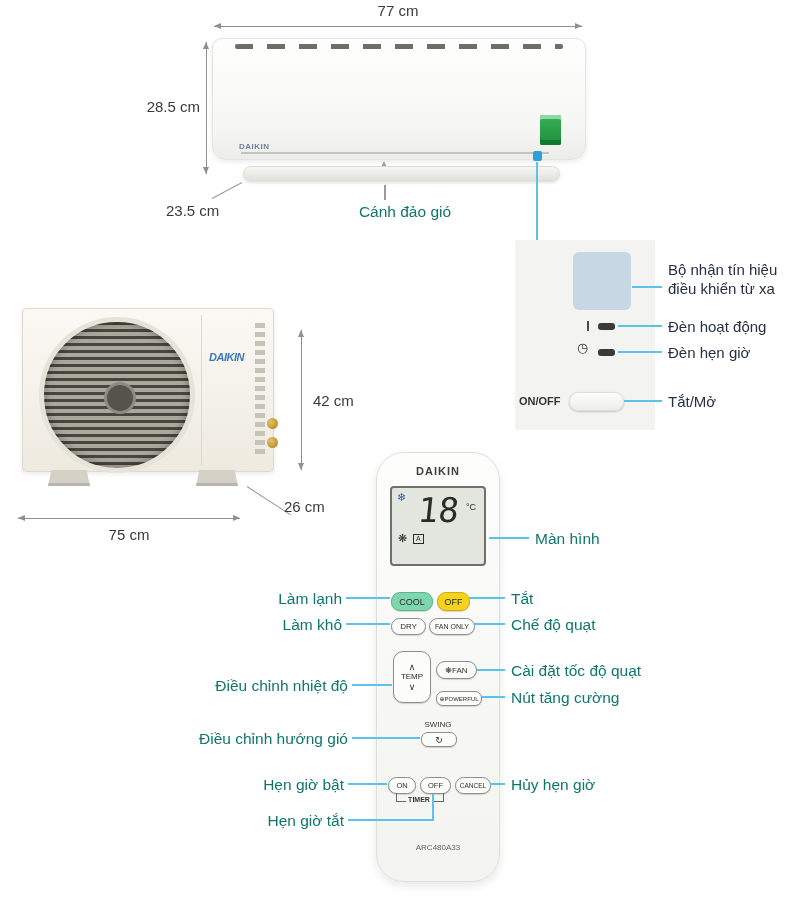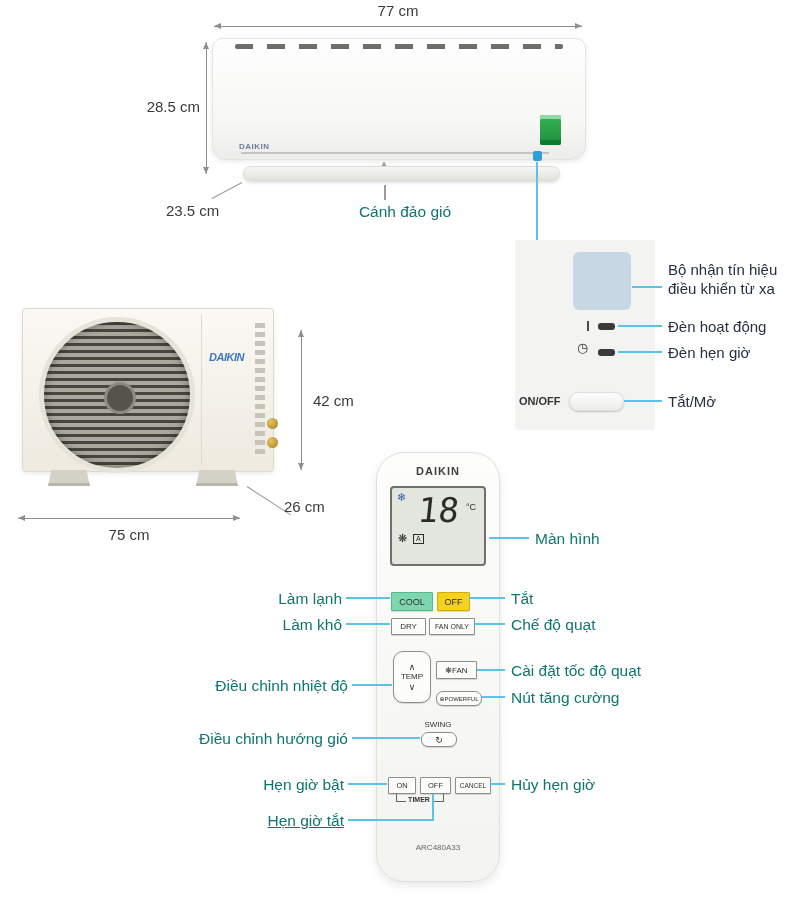--- a/index.html
+++ b/index.html
@@ -54,21 +54,21 @@
 
   
   .remote-body{position:absolute;left:376px;top:452px;width:122px;height:428px;background:linear-gradient(180deg,#fdfdfc,#f3f3ef);border:1px solid #dededa;border-radius:28px;box-shadow:0 4px 10px rgba(0,0,0,.09);}
   .rc-brand{position:absolute;left:0;top:12px;width:100%;text-align:center;font-size:11px;font-weight:700;letter-spacing:1px;color:#3f3f3d;}
   .rc-lcd{position:absolute;left:13px;top:33px;width:92px;height:76px;background:#e2e6df;border:2px solid #70706a;border-radius:4px;}
   .lcd-snow{position:absolute;left:5px;top:3px;font-size:11px;color:#3556a8;}
   .lcd-temp{position:absolute;left:26px;top:2px;font-size:34px;font-family:"DejaVu Sans Mono",monospace;color:#2b2b28;transform:skewX(-6deg);}
   .lcd-unit{position:absolute;left:74px;top:14px;font-size:9px;color:#2b2b28;}
   .lcd-fan{position:absolute;left:6px;top:44px;font-size:11px;color:#2b2b28;}
   .lcd-auto{position:absolute;left:21px;top:46px;font-size:7px;color:#2b2b28;border:1px solid #2b2b28;padding:0 2px;line-height:8px;}
-  .rbtn{position:absolute;display:flex;align-items:center;justify-content:center;background:#fcfcfa;border:1px solid #8e8e88;border-radius:1px;font-size:8px;color:#2e2e2c;box-shadow:0 1px 1px rgba(0,0,0,.15);white-space:nowrap;}
+  .rbtn{position:absolute;display:flex;align-items:center;justify-content:center;background:#fcfcfa;border:1px solid #8e8e88;border-radius:9px;font-size:8px;color:#2e2e2c;box-shadow:0 1px 1px rgba(0,0,0,.15);white-space:nowrap;}
   .btn-cool{left:14px;top:139px;width:40px;height:17px;background:#7ed6ae;border-color:#57b98a;font-size:9px;}
   .btn-off{left:60px;top:139px;width:31px;height:17px;background:#f5d21d;border-color:#cfae09;font-size:9px;}
   .btn-dry{left:14px;top:165px;width:33px;height:15px;}
   .btn-fanonly{left:52px;top:165px;width:44px;height:15px;font-size:7px;}
   .btn-temp{left:16px;top:198px;width:36px;height:50px;border-radius:10px;flex-direction:column;line-height:10px;}
   .btn-temp .arrow{font-size:9px;}
   .btn-fan{left:59px;top:208px;width:39px;height:16px;}
   .btn-powerful{left:59px;top:238px;width:44px;height:13px;font-size:6px;border-radius:7px;}
   .rc-swing-label{position:absolute;left:36px;top:267px;width:50px;text-align:center;font-size:8px;color:#333;}
   .btn-swing{left:44px;top:279px;width:34px;height:13px;font-size:9px;border-radius:7px;}
@@ -216,17 +216,17 @@
   <div class="ann" style="left:511px;top:689px;">Nút tăng cường</div>
 
   <div class="ann r" style="left:170px;top:730px;width:178px;">Điều chỉnh hướng gió</div>
   <div class="bl" style="left:352px;top:737px;width:68px;height:2px;"></div>
 
   <div class="ann r" style="left:240px;top:776px;width:104px;">Hẹn giờ bật</div>
   <div class="bl" style="left:348px;top:783px;width:39px;height:2px;"></div>
   <div class="bl" style="left:490px;top:783px;width:15px;height:2px;"></div>
   <div class="ann" style="left:511px;top:776px;">Hủy hẹn giờ</div>
 
-  <div class="ann r" style="left:240px;top:812px;width:104px;text-decoration:underline;">Hẹn giờ tắt</div>
+  <div class="ann r" style="left:240px;top:812px;width:104px;">Hẹn giờ tắt</div>
   <div class="bl" style="left:348px;top:819px;width:86px;height:2px;"></div>
   <div class="bl" style="left:432px;top:794px;width:2px;height:27px;"></div>
 
 </div>
 
 </body></html>

